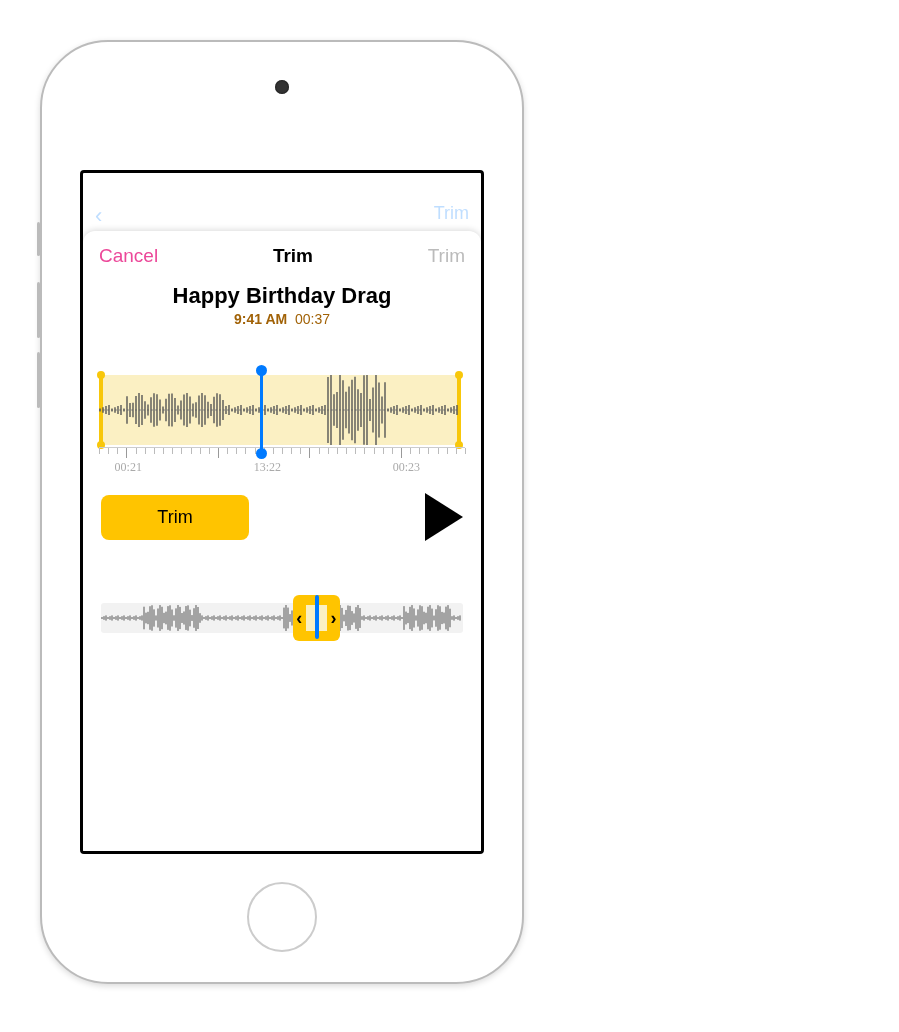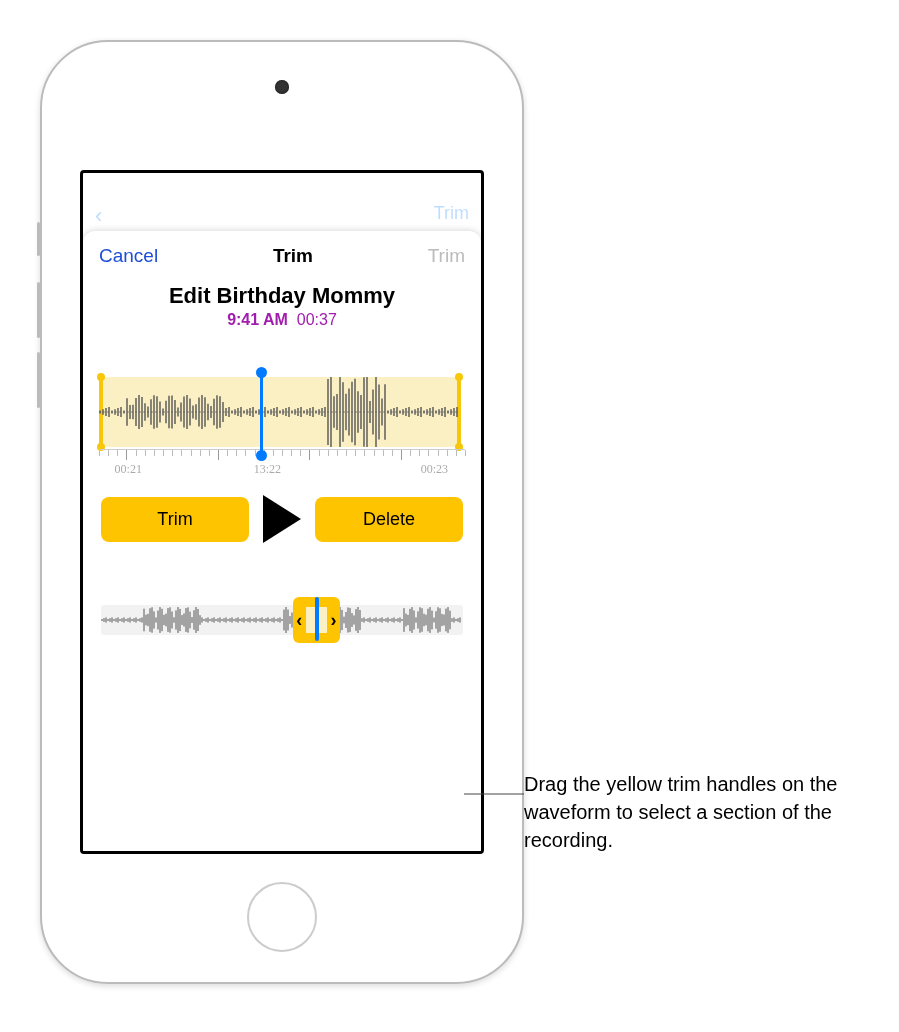--- a/index.html
+++ b/index.html
@@ -116,33 +116,33 @@
     display: flex;
     align-items: center;
     padding: 4px 16px 10px;
   }
   .sheet-title {
     flex: 1;
     text-align: center;
     font-size: 19px;
     font-weight: 600;
   }
-  .cancel-btn { color: #1d4ed8; font-size: 19px; }
+  .cancel-btn { color: #ec4899; font-size: 19px; }
   .save-btn { color: #bbb; font-size: 19px; }
 
   .recording-title {
     text-align: center;
     font-size: 22px;
     font-weight: 700;
     margin-top: 6px;
   }
   .recording-meta {
     text-align: center;
-    color: #a21caf;
-    font-size: 16px;
+    color: #a16207;
+    font-size: 14px;
     margin-top: 2px;
   }
   .meta-time { font-weight: 600; }
 
   
   .detail-wave-area {
     margin: 38px 16px 0;
     position: relative;
     height: 110px;
   }
@@ -299,21 +299,21 @@
         <span class="bg-edit" style="color:rgba(0,122,255,0.25);">Trim</span>
       </div>
 
       <div class="sheet">
         <div class="sheet-header">
           <span class="cancel-btn">Cancel</span>
           <span class="sheet-title">Trim</span>
           <span class="save-btn">Trim</span>
         </div>
 
-        <div class="recording-title">Edit Birthday Mommy</div>
+        <div class="recording-title">Happy Birthday Drag</div>
         <div class="recording-meta">
           <span class="meta-time">9:41 AM</span>&nbsp;&nbsp;<span>00:37</span>
         </div>
 
         <div class="detail-wave-area">
           <div class="detail-selection">
             <div class="sel-dot tl"></div>
             <div class="sel-dot bl"></div>
             <div class="sel-dot tr"></div>
             <div class="sel-dot br"></div>
@@ -484,29 +484,28 @@
               <div class="tick" style="left: 87.5%;"></div>
               <div class="tick" style="left: 90%;"></div>
               <div class="tick" style="left: 92.5%;"></div>
               <div class="tick" style="left: 95%;"></div>
               <div class="tick" style="left: 97.5%;"></div>
               <div class="tick" style="left: 100%;"></div>
             </div>
           <div class="time-labels" id="timelabels">
               <div class="time-label" style="left: 8%;">00:21</div>
               <div class="time-label" style="left: 46%;">13:22</div>
-              <div class="time-label" style="left: 84%; margin-left: 28px;">00:23</div>
+              <div class="time-label" style="left: 84%;">00:23</div>
             </div>
         </div>
 
 
         <div class="controls">
           <div class="pill-btn">Trim</div>
           <div class="play-btn"></div>
-          <div class="pill-btn">Delete</div>
         </div>
 
         <div class="overview-area">
           <div class="overview-bg"></div>
           <svg class="overview-wave" viewBox="0 0 360 30" preserveAspectRatio="none">
             <g id="ovbars">
                 <line x1="1" x2="1" y1="14" y2="16" stroke="#555" stroke-width="1"></line>
                 <line x1="3" x2="3" y1="13.2" y2="16.8" stroke="#555" stroke-width="1"></line>
                 <line x1="5" x2="5" y1="12.4" y2="17.6" stroke="#555" stroke-width="1"></line>
                 <line x1="7" x2="7" y1="14" y2="16" stroke="#555" stroke-width="1"></line>
@@ -693,19 +692,13 @@
             <div class="handle-arrow">‹</div>
             <div class="handle-arrow">›</div>
           </div>
           <div class="ov-playhead" id="ovplayhead" style="left: 59%;"></div>
         </div>
 
       </div>
     </div>
   </div>
 
-  <div style="position:relative; margin-top:730px; margin-left:0px; display:flex; align-items:flex-start;">
-    <svg width="60" height="30" style="position:absolute; left:-60px; top:12px;">
-      <line x1="0" y1="12" x2="60" y2="12" stroke="#444" stroke-width="1"></line>
-    </svg>
-    <div class="callout-text">Drag the yellow trim handles on the waveform to select a section of the recording.</div>
-  </div>
 </div>
 
 </body></html>

